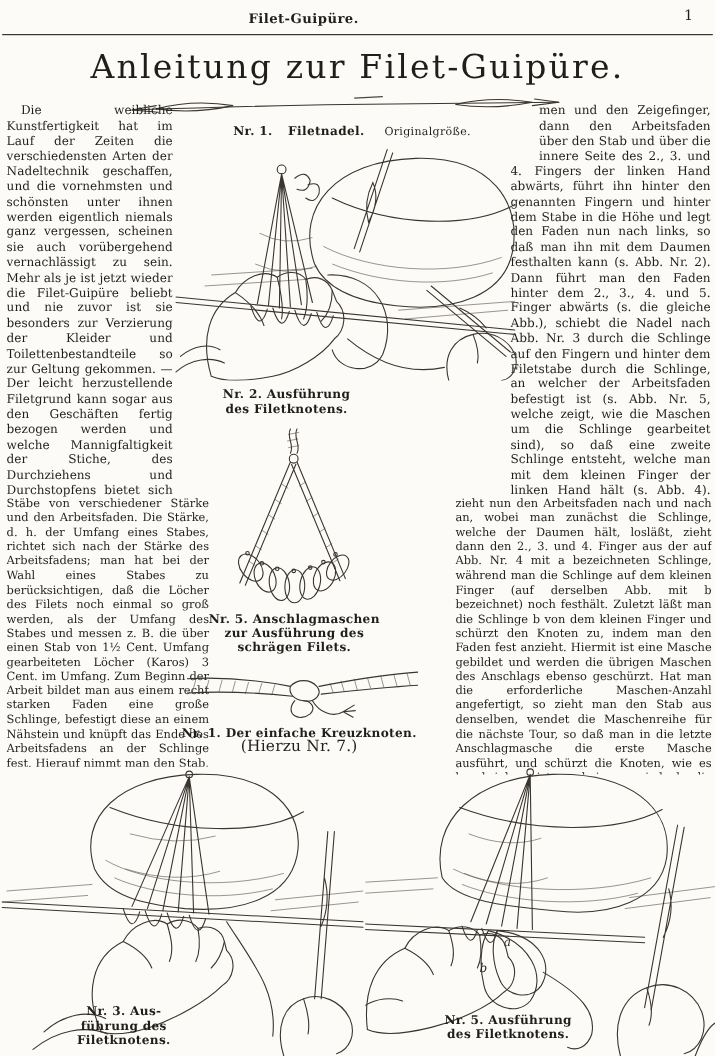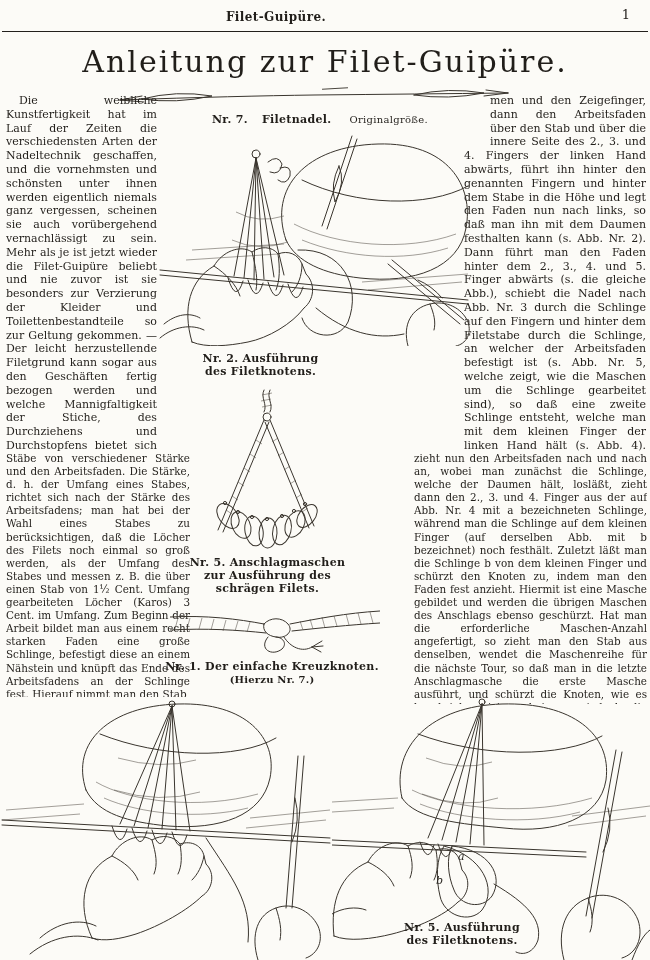--- a/index.html
+++ b/index.html
@@ -17,21 +17,21 @@
   .col{font-size:11px;line-height:13.8px;text-align:justify;overflow:hidden;}
   .col-wide{font-size:10.4px;line-height:13.1px;text-align:justify;overflow:hidden;}
   .lt{top:94px;left:6px;width:151px;height:358px;text-indent:13px;}
   .lb{top:452px;left:6px;width:184px;height:245px;}
   .rt{top:94px;left:464px;width:182px;height:358px;}
   .rb{top:452px;left:414px;width:233px;height:252px;}
   .indent-spacer{float:left;width:26px;height:42px;}
   
   .cap{font-size:11px;font-weight:bold;line-height:13px;text-align:center;letter-spacing:.3px;
        font-family:"DejaVu Serif", serif;}
-  .cap .small{font-weight:bold;font-size:10px;letter-spacing:.2px;}
+  .cap .small{font-weight:normal;font-size:14px;letter-spacing:.2px;}
   .cap span{display:block;}
   .cap1{top:113px;left:165px;width:310px;}
   .cap1 .inline{display:inline;}
   .cap1 .note{font-weight:normal;font-size:10px;margin-left:14px;}
   .cap2{top:352px;left:188px;width:145px;}
   .cap5{top:556px;left:180px;width:175px;}
   .cap6{top:660px;left:158px;width:228px;}
   .cap3{top:913px;left:55px;width:115px;}
   .cap4{top:921px;left:382px;width:160px;}
   
@@ -55,21 +55,21 @@
   <div class="abs" style="top:84px;left:118px;">
     <svg width="392" height="26" viewBox="0 0 392 26">
       <path class="eng" stroke-width="1.8" d="M2 16 Q120 12 196 11 Q300 10 390 9"></path>
       <path class="eng" d="M2 16 L24 12 M2 16 L26 18"></path>
       <path class="eng" d="M390 9 L368 6 M390 9 L366 12"></path>
       <path class="eng" d="M24 15 Q58 6 94 12 Q58 20 24 15 Z"></path>
       <path class="eng" d="M296 11 Q330 3 366 9 Q330 16 296 11 Z"></path>
     </svg>
   </div>
   <div class="abs cap cap1">
-    <b class="inline">Nr. 7.</b>
+    <b class="inline">Nr. 1.</b>
     <b class="inline" style="margin-left:10px">Filetnadel.</b>
     <i class="inline note" style="font-style:normal">Originalgröße.</i>
   </div>
 
   <div class="abs col lt">Die weibliche Kunstfertigkeit hat im Lauf der Zeiten die verschiedensten Arten der Nadeltechnik geschaffen, und die vornehmsten und schönsten unter ihnen werden eigentlich niemals ganz vergessen, scheinen sie auch vorübergehend vernachlässigt zu sein. Mehr als je ist jetzt wieder die Filet-Guipüre beliebt und nie zuvor ist sie besonders zur Verzierung der Kleider und Toilettenbestandteile so zur Geltung gekommen. — Der leicht herzustellende Filetgrund kann sogar aus den Geschäften fertig bezogen werden und welche Mannigfaltigkeit der Stiche, des Durchziehens und Durchstopfens bietet sich in der anregenden, rasch fördernden Arbeit. Zur Ausführung des Filetgrundes gebraucht man eine Filetnadel (siehe Abb. Nr. 1),</div>
   <div class="abs col-wide lb">Stäbe von verschiedener Stärke und den Arbeitsfaden. Die Stärke, d. h. der Umfang eines Stabes, richtet sich nach der Stärke des Arbeitsfadens; man hat bei der Wahl eines Stabes zu berücksichtigen, daß die Löcher des Filets noch einmal so groß werden, als der Umfang des Stabes und messen z. B. die über einen Stab von 1½ Cent. Umfang gearbeiteten Löcher (Karos) 3 Cent. im Umfang. Zum Beginn der Arbeit bildet man aus einem recht starken Faden eine große Schlinge, befestigt diese an einem Nähstein und knüpft das Ende des Arbeitsfadens an der Schlinge fest. Hierauf nimmt man den Stab, über welchen die Maschen ausgeführt werden, in die linke Hand, legt ihn zwischen den Dau-</div>
   <div class="abs col rt"><span class="indent-spacer"></span><span>men und den Zeigefinger, dann den Arbeitsfaden über den Stab und über die innere Seite des 2., 3. und 4. Fingers der linken Hand abwärts, führt ihn hinter den genannten Fingern und hinter dem Stabe in die Höhe und legt den Faden nun nach links, so daß man ihn mit dem Daumen festhalten kann (s. Abb. Nr. 2). Dann führt man den Faden hinter dem 2., 3., 4. und 5. Finger abwärts (s. die gleiche Abb.), schiebt die Nadel nach Abb. Nr. 3 durch die Schlinge auf den Fingern und hinter dem Filetstabe durch die Schlinge, an welcher der Arbeitsfaden befestigt ist (s. Abb. Nr. 5, welche zeigt, wie die Maschen um die Schlinge gearbeitet sind), so daß eine zweite Schlinge entsteht, welche man mit dem kleinen Finger der linken Hand hält (s. Abb. 4). Man</span></div>
   <div class="abs col-wide rb">zieht nun den Arbeitsfaden nach und nach an, wobei man zunächst die Schlinge, welche der Daumen hält, losläßt, zieht dann den 2., 3. und 4. Finger aus der auf Abb. Nr. 4 mit a bezeichneten Schlinge, während man die Schlinge auf dem kleinen Finger (auf derselben Abb. mit b bezeichnet) noch festhält. Zuletzt läßt man die Schlinge b von dem kleinen Finger und schürzt den Knoten zu, indem man den Faden fest anzieht. Hiermit ist eine Masche gebildet und werden die übrigen Maschen des Anschlags ebenso geschürzt. Hat man die erforderliche Maschen-Anzahl angefertigt, so zieht man den Stab aus denselben, wendet die Maschenreihe für die nächste Tour, so daß man in die letzte Anschlagmasche die erste Masche ausführt, und schürzt die Knoten, wie es beschrieben ist, wobei man jedoch die Nadel stets</div>
 
   <div class="abs" style="top:128px;left:156px;">
@@ -167,20 +167,25 @@
       <path class="eng" stroke-width="1.6" d="M2 122 L330 140 M2 127 L330 145"></path>
       <path class="eng" d="M112 128 q8 26 15 3 M132 130 q8 26 15 3 M152 132 q8 26 15 3 M172 134 q8 26 15 3"></path>
       <path class="eng" d="M92 240 C76 205 84 172 112 158 C120 142 140 134 152 142 C162 136 174 138 180 146 C192 142 202 148 204 158 L206 166 C216 176 212 192 202 198 C188 212 160 228 136 236 C120 241 104 244 92 240 Z"></path>
       <path class="eng" d="M152 142 C156 156 158 166 154 176 M180 146 C182 158 182 168 178 176 M204 158 C202 168 198 176 192 182 M112 158 C124 164 134 172 138 182"></path>
       <path class="eng" d="M40 240 C58 224 80 220 96 228 M30 256 C52 238 78 234 98 242"></path>
       <path class="eng" d="M206 140 C232 180 252 204 248 244"></path>
       <path class="eng" d="M298 58 L286 210 M304 58 L292 210 M295 100 Q301 122 292 144"></path>
       <path class="eng" d="M258 262 C250 236 258 216 276 210 C292 204 310 212 318 228 C324 242 318 256 306 260"></path>
       <path class="eng" d="M276 210 C280 222 282 232 280 242"></path>
     </svg>
+  </div>
+  <div class="abs cap cap3">
+    <span>Nr. 3. Aus-</span>
+    <span>führung des</span>
+    <span>Filetknotens.</span>
   </div>
 
   <div class="abs" style="top:698px;left:332px;">
     <svg width="318" height="262" viewBox="0 0 318 262">
       <path class="eng" d="M70 100 C58 48 100 8 170 6 C240 4 280 36 274 82 C268 120 224 136 172 130 C130 126 84 122 70 100 Z"></path>
       <path class="eng" d="M86 36 C150 60 230 60 270 38"></path>
       <path class="hatch" d="M80 92 C120 112 200 118 260 100 M88 106 C128 122 196 128 248 114"></path>
       <path class="hatch" d="M0 104 L66 100 M0 114 L62 110 M240 118 L318 108 M236 128 L314 118"></path>
       <circle class="eng" cx="150" cy="4" r="3"></circle>
       <path class="eng" d="M150 6 L96 140 M150 6 L110 142 M150 6 L124 144 M150 6 L138 146 M150 6 L152 147"></path>

